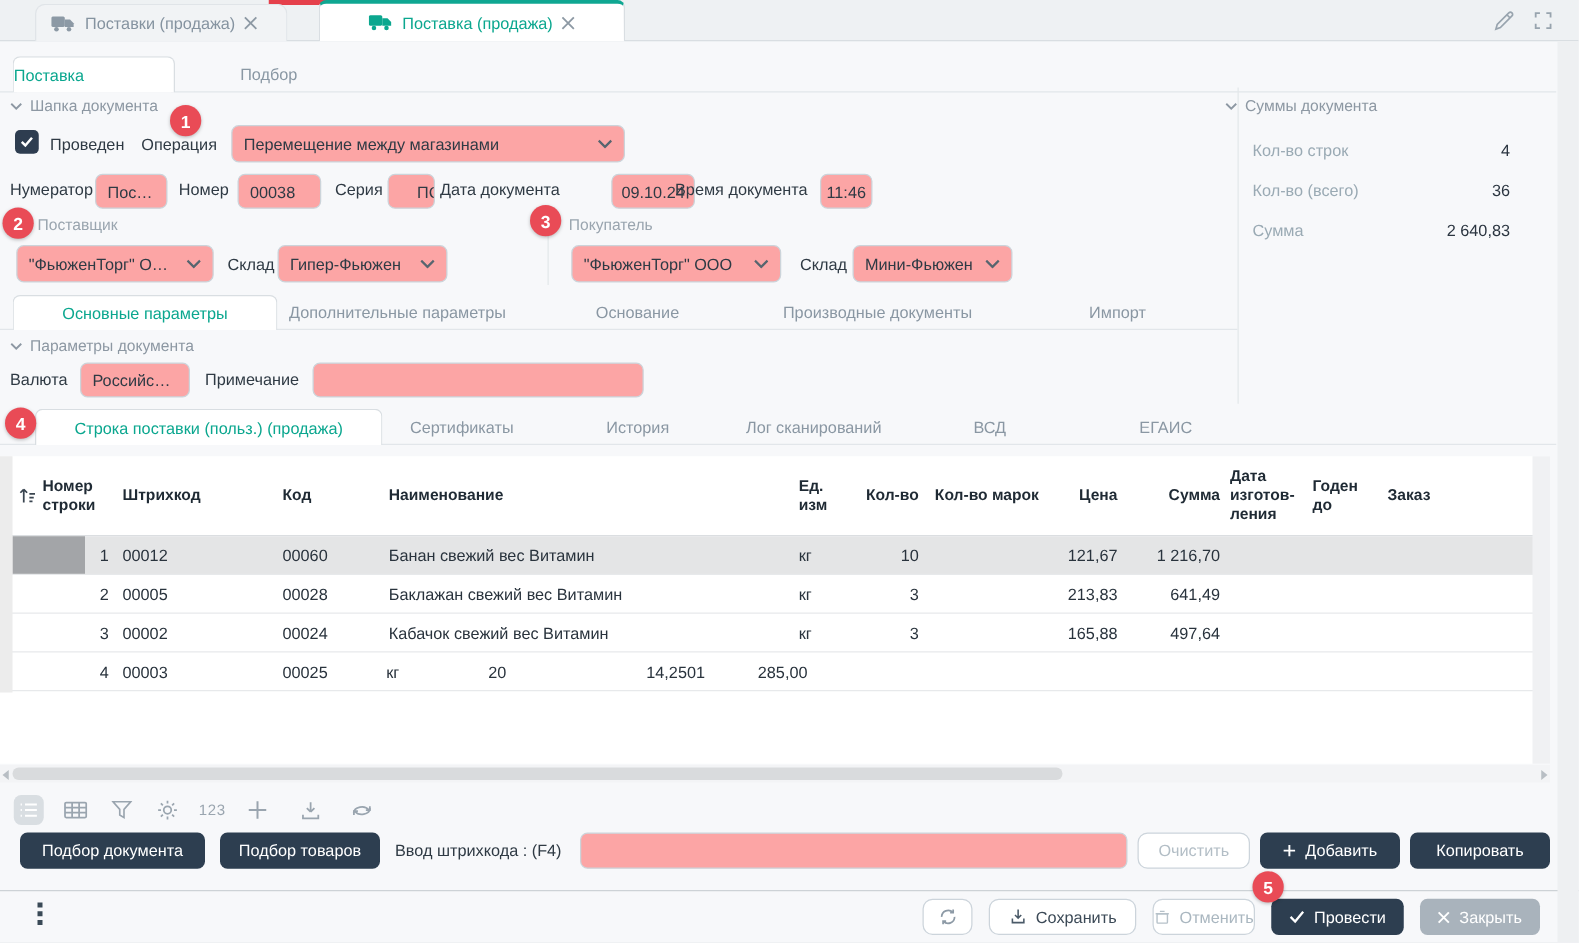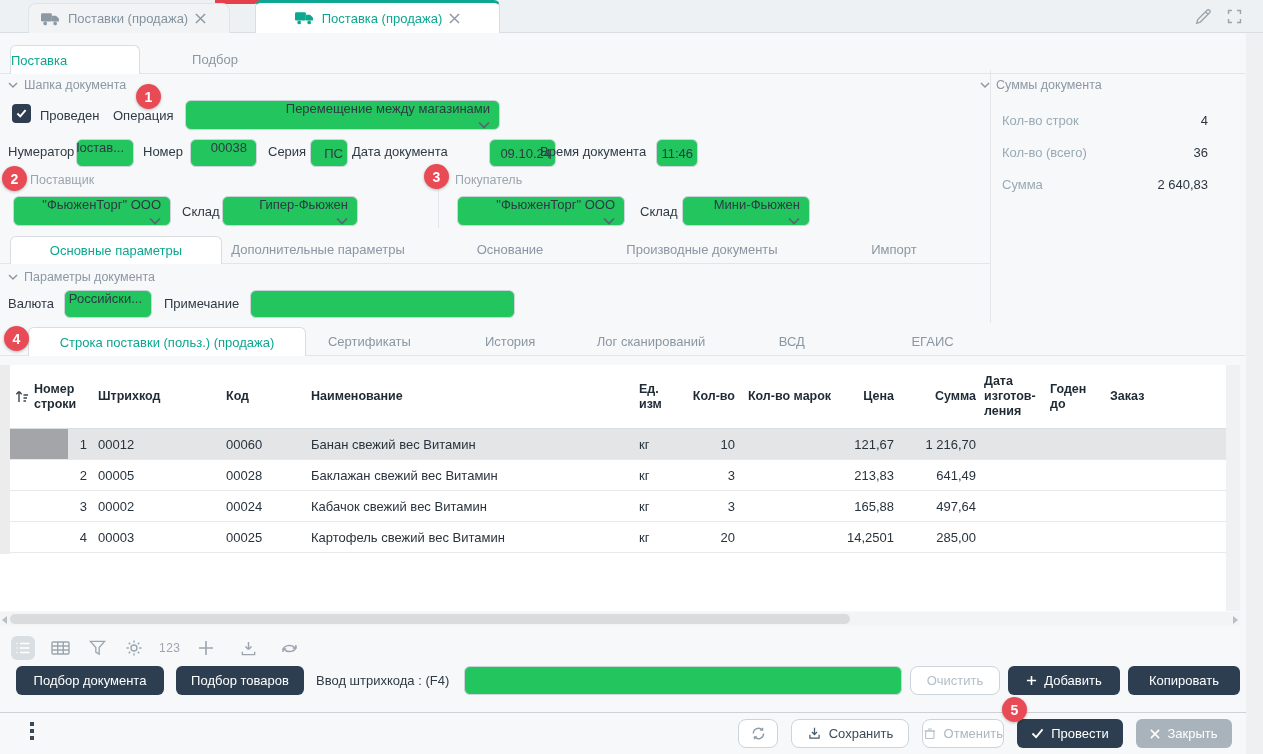--- a/index.html
+++ b/index.html
@@ -35,23 +35,23 @@
      display:flex; align-items:center; justify-content:center; color:#8a98a4; }
 
   
   .section-head { display:flex; align-items:center; gap:6px; color:#8d98a3; font-size:12.5px; }
   .section-head svg { flex:0 0 auto; }
 
   
   .lbl { position:absolute; white-space:nowrap; color:#2f3a44; }
   .lbl-gray { color:#9aa5af; font-size:12.5px; }
   .box, .select {
-    position:absolute; height:28px; background:#22c55e; border:1px solid #ccd4da;
-    border-radius:6px; display:flex; align-items:flex-end; padding:0 9px;
-    color:#2e3a44; white-space:nowrap; overflow:hidden;flex-direction:column;
+    position:absolute; height:28px; background:#fca5a5; border:1px solid #ccd4da;
+    border-radius:6px; display:flex; align-items:center; padding:0 9px;
+    color:#2e3a44; white-space:nowrap; overflow:hidden;
   }
   .box-center { justify-content:center; padding:0 4px; }
   .select { justify-content:space-between; }
   .select .chev { color:#57656f; display:flex; margin-left:8px; }
   .ellip { text-overflow:ellipsis; overflow:hidden; }
   input.field { outline:none; font:inherit; color:#2e3a44; }
 
   .checkbox { position:absolute; width:19px; height:19px; background:#2e3d50; border-radius:4px;
      display:flex; align-items:center; justify-content:center; }
 
@@ -449,21 +449,20 @@
           <div class="c d-mfg"></div>
           <div class="c d-exp"></div>
           <div class="c d-order"></div>
         </div>
 
         <div class="trow">
           <div class="c d-handle"></div>
           <div class="c d-num">4</div>
           <div class="c d-barcode">00003</div>
           <div class="c d-code">00025</div>
-          <div class="c d-name">Картофель свежий вес Витамин</div>
           <div class="c d-unit">кг</div>
           <div class="c d-qty">20</div>
           <div class="c d-marks"></div>
           <div class="c d-price">14,2501</div>
           <div class="c d-sum">285,00</div>
           <div class="c d-mfg"></div>
           <div class="c d-exp"></div>
           <div class="c d-order"></div>
         </div>
       </div>

